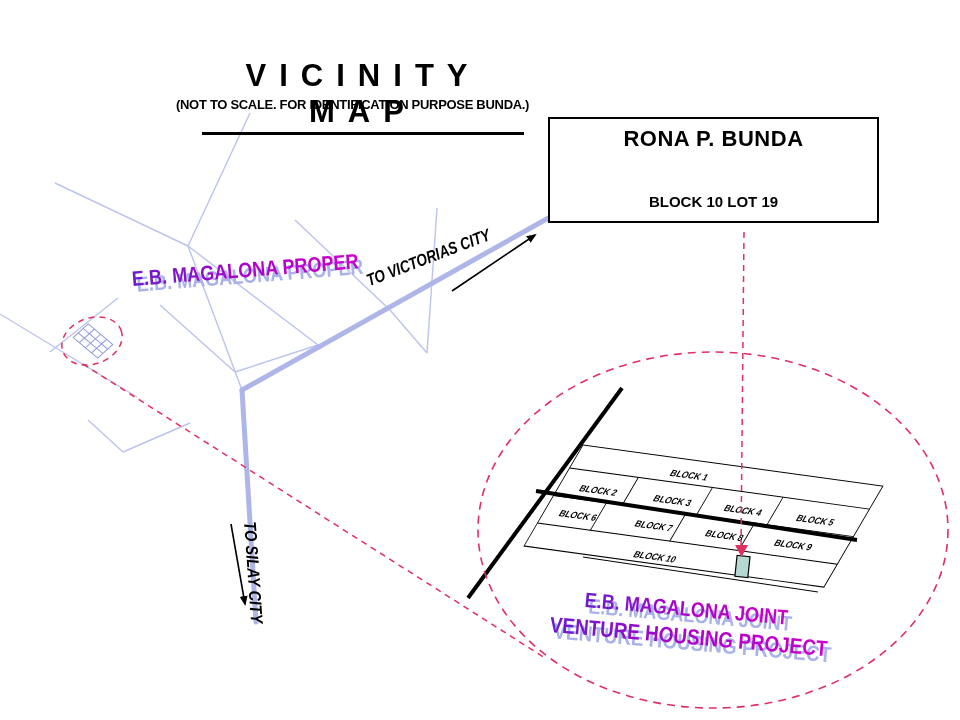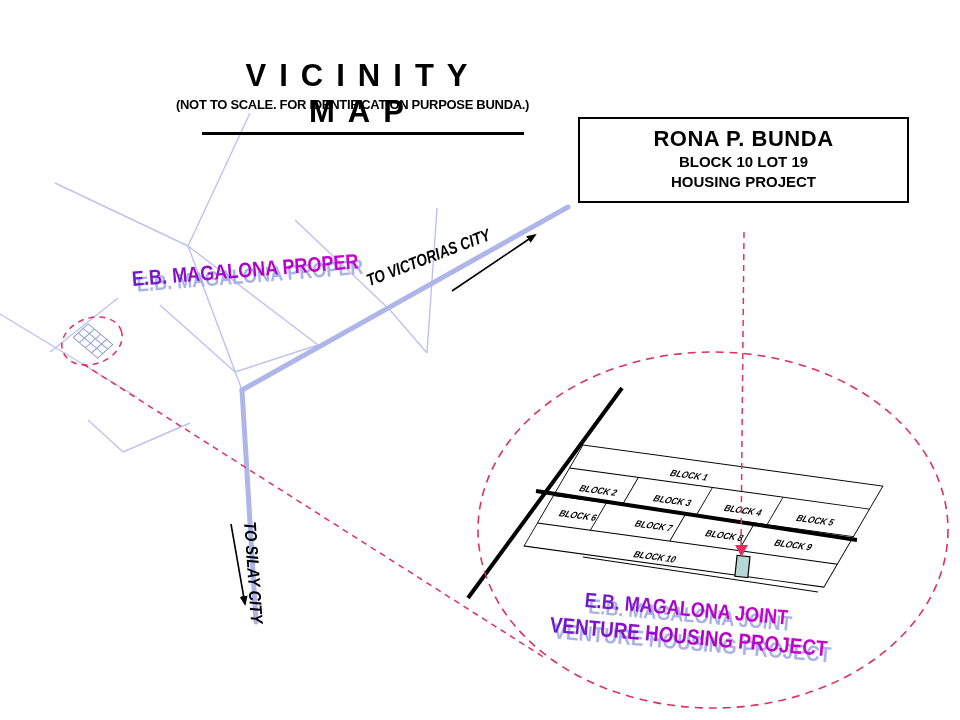--- a/index.html
+++ b/index.html
@@ -5,24 +5,24 @@
   html,body{margin:0;padding:0;background:#ffffff;}
   #stage{position:relative;width:960px;height:720px;background:#fff;overflow:hidden;
          font-family:"Liberation Sans",sans-serif;}
   #map-svg{position:absolute;left:0;top:0;z-index:1;}
   .txt{position:absolute;z-index:2;color:#000;}
 
   #title{left:202px;top:58px;width:322px;text-align:center;font-size:31px;font-weight:bold;
          letter-spacing:0.42em;word-spacing:0.85em;border-bottom:3px solid #000;padding-bottom:2px;}
   #subtitle{left:176px;top:97px;font-size:13px;font-weight:bold;white-space:nowrap;letter-spacing:-0.3px;}
 
-  #info-box{left:578px;top:117px;width:327px;border:2px solid #000;text-align:center;
+  #info-box{left:548px;top:117px;width:327px;border:2px solid #000;text-align:center;
             padding:7px 0 9px;background:#fff;}
   #info-box .owner{font-size:22px;font-weight:bold;letter-spacing:0.5px;line-height:26px;}
-  #info-box .ln{font-size:15px;font-weight:bold;line-height:20px;}
+  #info-box .ln{font-size:15px;font-weight:bold;line-height:20px;margin-top:40px;}
 
   .wordart{position:absolute;font-weight:bold;white-space:nowrap;z-index:2;}
   .wa-inner{position:relative;display:inline-block;}
   .wa-shadow{position:absolute;left:5px;top:6px;color:#a9b3e8;}
   .wa-main{position:relative;background:linear-gradient(90deg,#6a1ccc 0%,#b300c9 55%,#cc00cc 100%);
            -webkit-background-clip:text;background-clip:text;color:transparent;}
   #town{left:133px;top:267px;font-size:21px;transform:rotate(-4.5deg) scaleX(0.86);transform-origin:0 100%;}
   #proj1{left:586px;top:588px;font-size:21px;transform:rotate(5deg) scaleX(0.86);transform-origin:0 0;}
   #proj2{left:551px;top:612px;font-size:22px;transform:rotate(5deg) scaleX(0.86);transform-origin:0 0;}
 
@@ -119,21 +119,20 @@
     <line x1="452" y1="291" x2="535" y2="235" stroke="#000" stroke-width="1.6" marker-end="url(#arrow-black)"></line>
     <line x1="231" y1="524" x2="245" y2="604" stroke="#000" stroke-width="1.6" marker-end="url(#arrow-black)"></line>
   </svg>
 
   <div class="txt" id="title">VICINITY MAP</div>
   <div class="txt" id="subtitle">(NOT TO SCALE. FOR IDENTIFICATION PURPOSE BUNDA.)</div>
 
   <div class="txt" id="info-box">
     <div class="owner">RONA P. BUNDA</div>
     <div class="ln">BLOCK 10 LOT 19</div>
-    <div class="ln">HOUSING PROJECT</div>
   </div>
 
   <div class="wordart" id="town">
     <span class="wa-inner">
       <span class="wa-shadow">E.B. MAGALONA PROPER</span>
       <span class="wa-main">E.B. MAGALONA PROPER</span>
     </span>
   </div>
   <div class="wordart" id="proj1">
     <span class="wa-inner">

